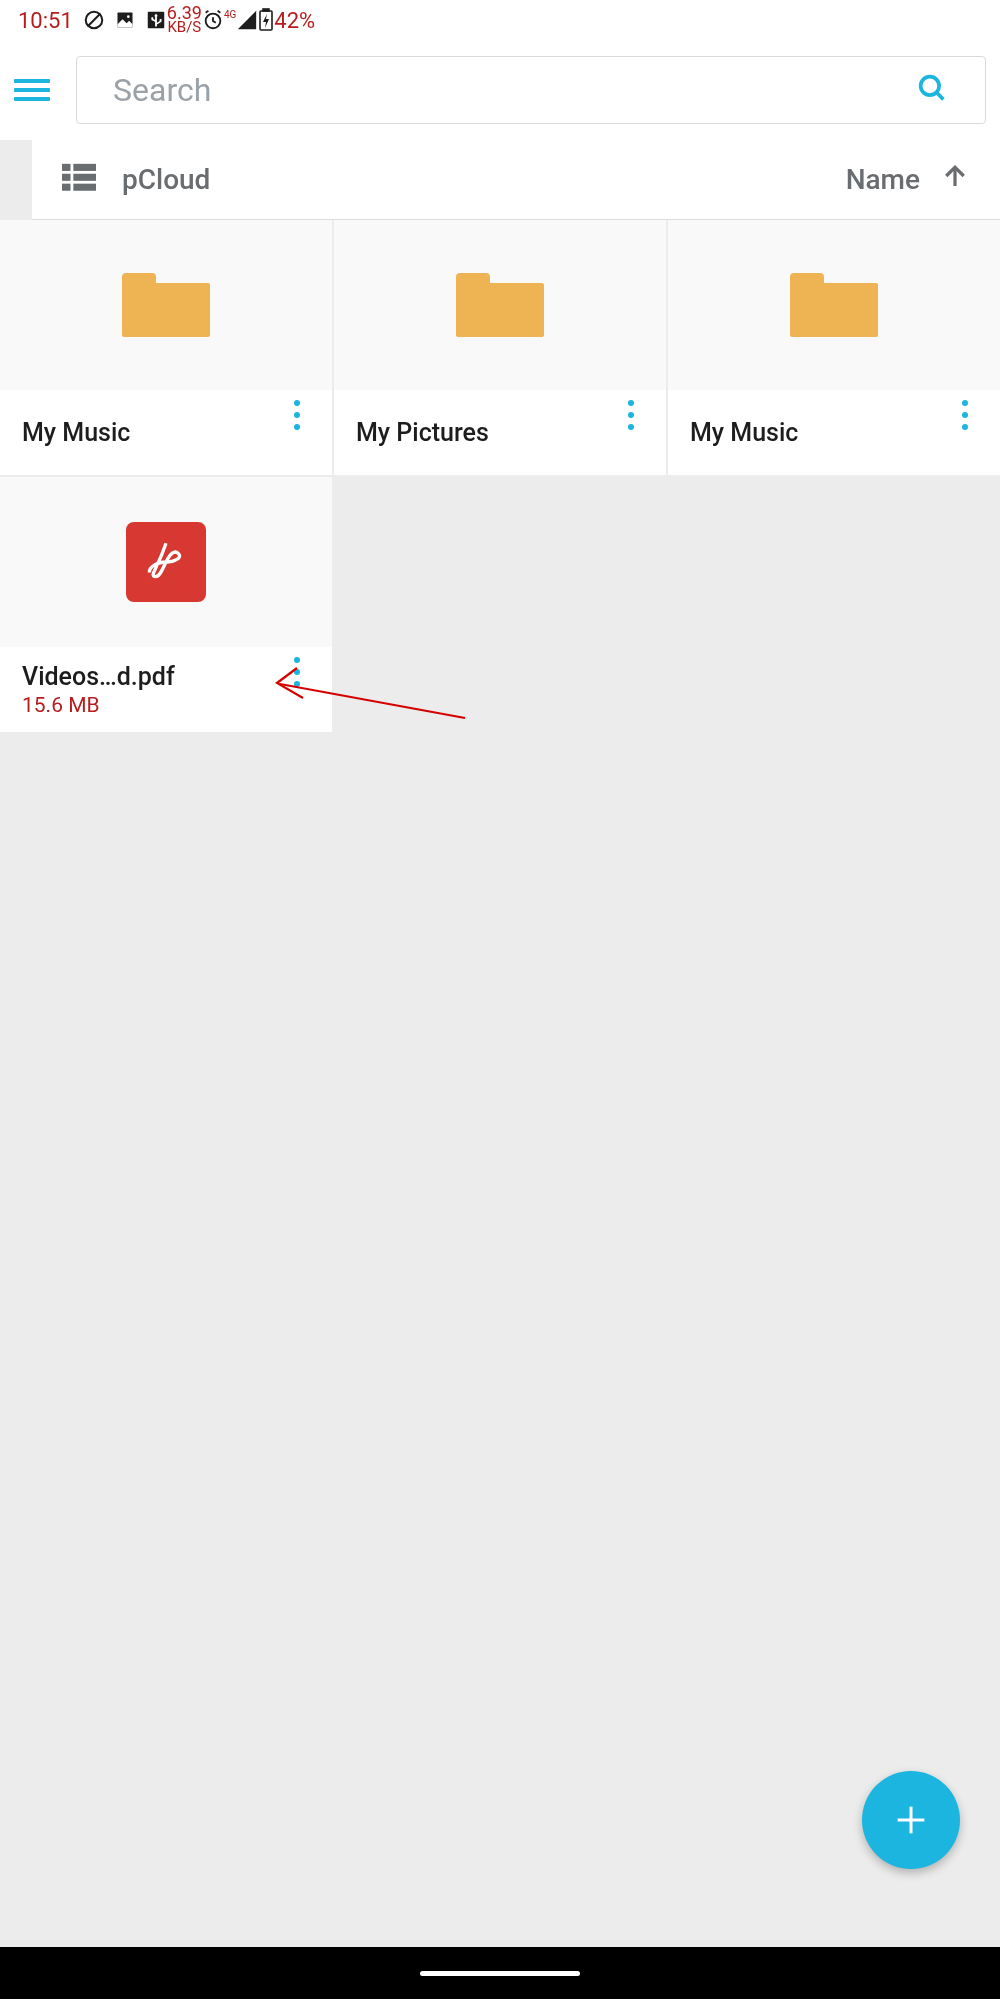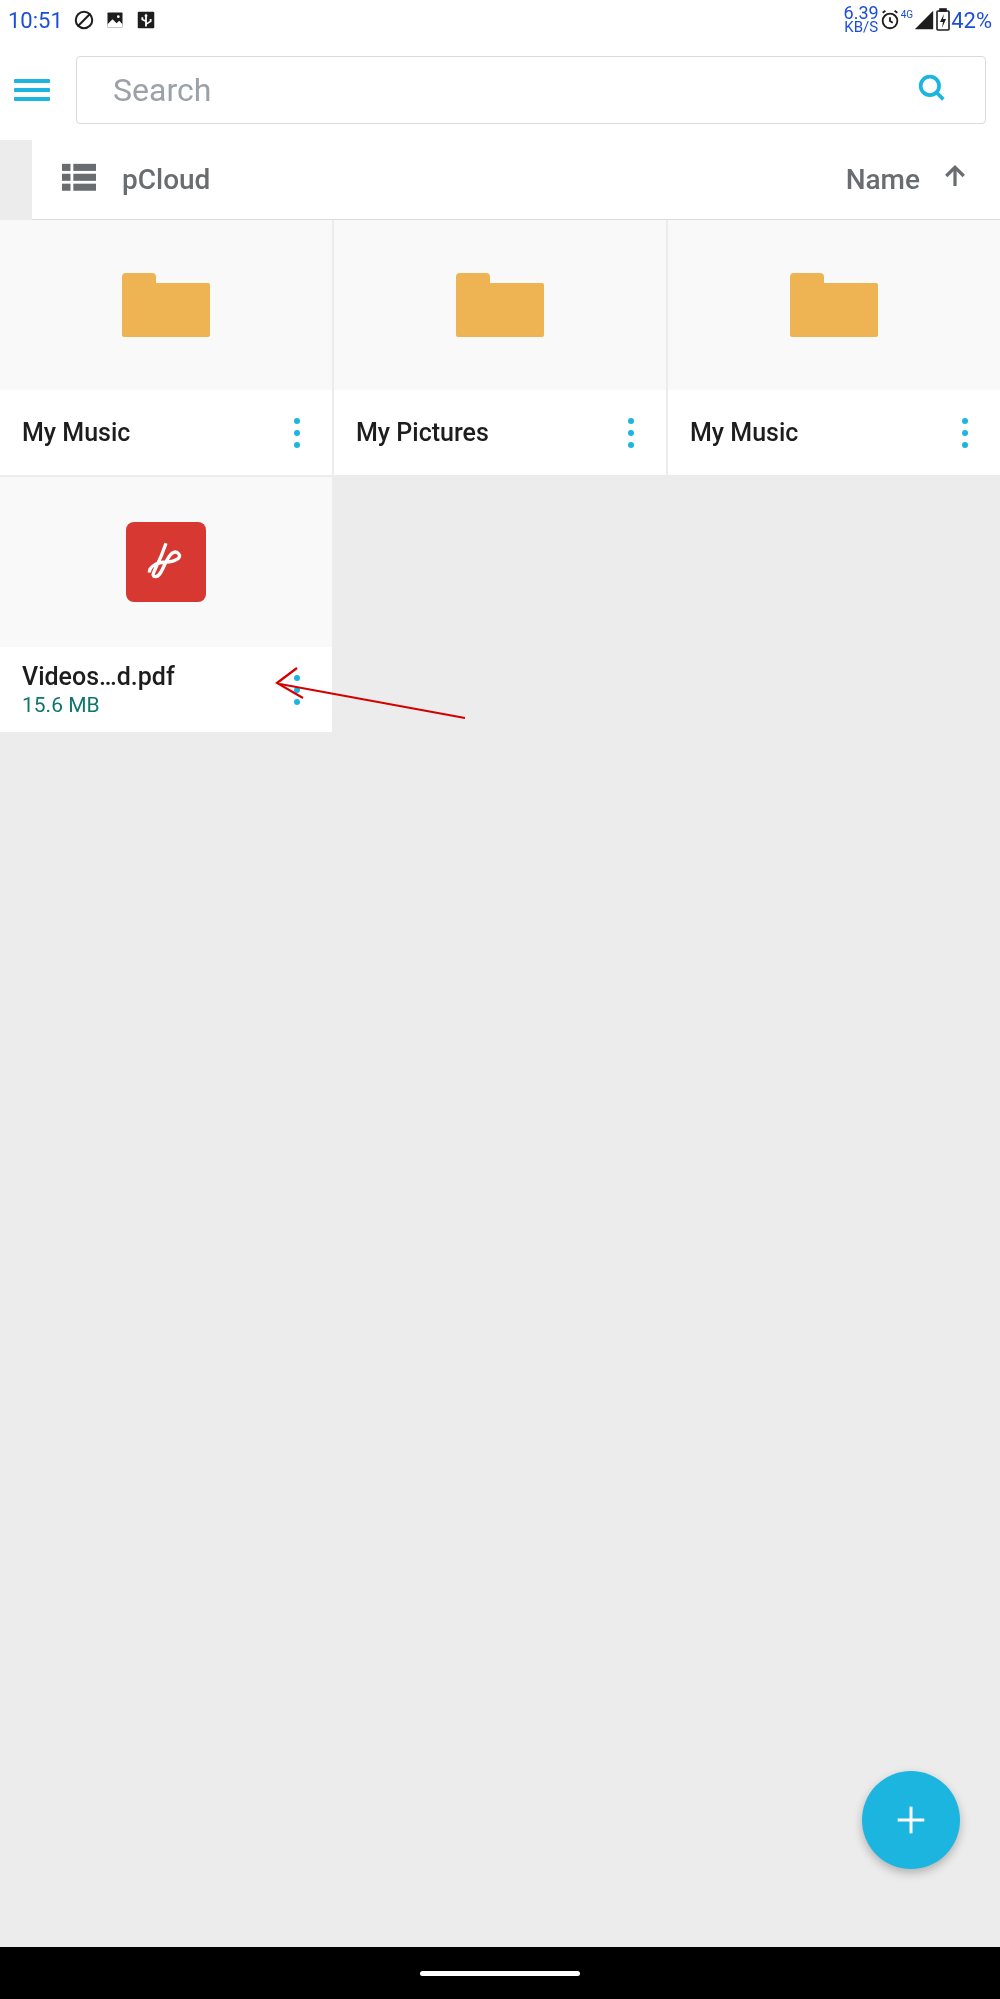--- a/index.html
+++ b/index.html
@@ -13,34 +13,32 @@
       height: 1999px;
       background: #ececec;
       overflow: hidden;
       position: relative;
     }
     .status-bar {
       height: 40px;
       background: #ffffff;
       display: flex;
       align-items: center;
-      justify-content: space-between;
-      padding: 0 8px;
-      color: #1d4ed8;
+      padding: 0 18px;
+      color: #b91c1c;
       font-size: 22px;
     }
     .status-left {
       display: flex;
       align-items: center;
       gap: 10px;
     }
     .status-right {
       display: flex;
       align-items: center;
-      margin-left: 14px;
     }
     .status-icon {
       display: inline-flex;
       align-items: center;
       justify-content: center;
     }
     .status-kb {
       display: flex;
       flex-direction: column;
       align-items: center;
@@ -138,42 +136,41 @@
       height: 170px;
       background: #f9f9f9;
       display: flex;
       align-items: center;
       justify-content: center;
     }
     .tile-info {
       height: 85px;
       background: #ffffff;
       display: flex;
-      align-items: center;
       padding: 0 22px;
       gap: 10px;
     }
     .tile-text {
       flex: 1;
       display: flex;
       flex-direction: column;
       justify-content: center;
       overflow: hidden;
     }
     .tile-name {
       font-size: 25px;
       font-weight: 500;
       color: #1d1d1d;
       white-space: nowrap;
       overflow: hidden;
       text-overflow: ellipsis;
     }
     .tile-meta {
       font-size: 21px;
-      color: #0f766e;
+      color: #b91c1c;
       margin-top: 2px;
     }
     .dots-btn {
       display: flex;
       flex-direction: column;
       gap: 6px;
       padding: 10px;
       cursor: pointer;
     }
     .dots-btn span {

